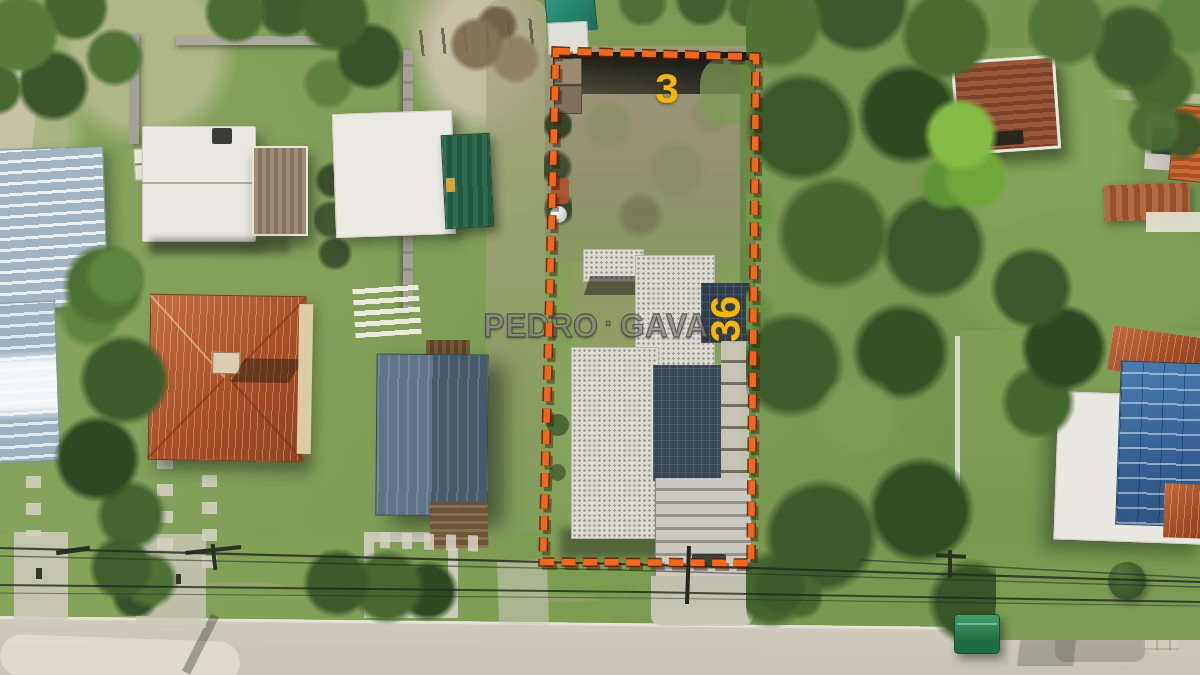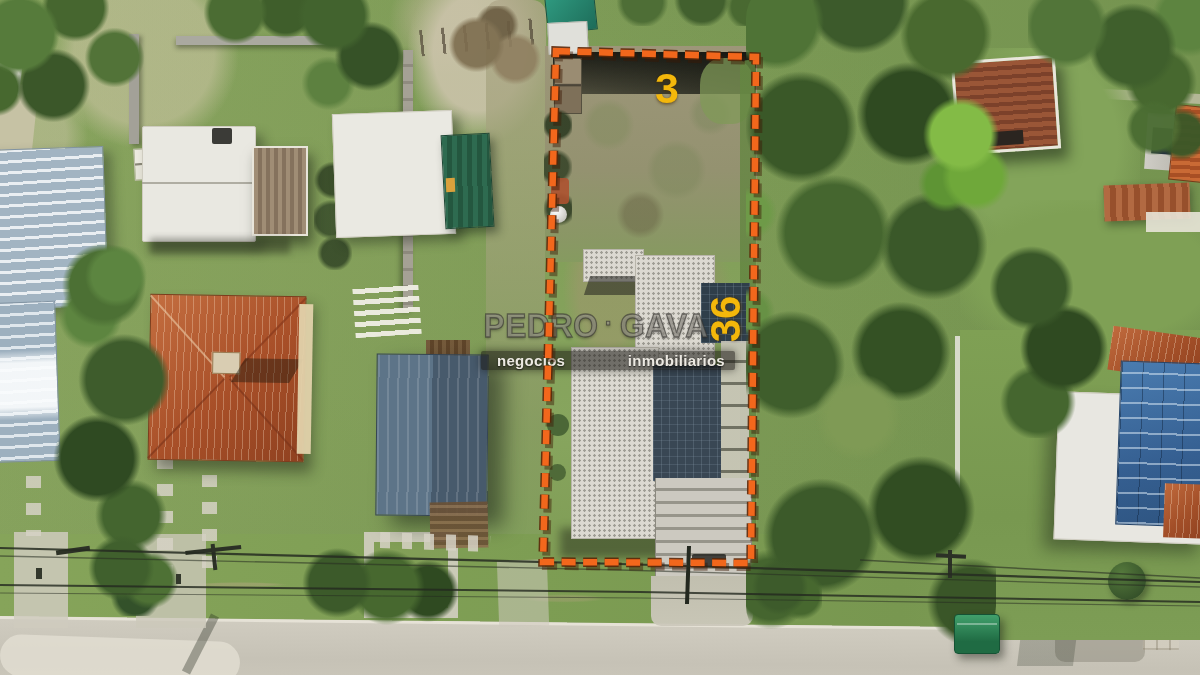--- a/index.html
+++ b/index.html
@@ -245,24 +245,20 @@
   <div class="a" style="left:948px;top:550px;width:4px;height:28px;background:#2c3126;"></div>
   <div class="a" style="left:954px;top:614px;width:44px;height:38px;background:linear-gradient(180deg,#41a06c,#1f6b43 70%);border:1px solid #155234;border-radius:4px;box-shadow:4px 5px 8px rgba(20,25,15,.45);">
     <div class="a" style="left:2px;top:8px;right:2px;height:2px;background:rgba(255,255,255,.35);"></div>
   </div>
 
   <div class="a wm-title" style="left:476px;top:304px;width:240px;height:42px;">
     <span>PEDRO</span>
     <span class="wm-sep">·</span>
     <span>GAVA</span>
   </div>
-  <div class="a wm-band" style="left:481px;top:351px;width:228px;height:19px;">
-    <span>negocios</span>
-    <span>inmobiliarios</span>
-  </div>
 
   <div class="a lot-label" style="left:636px;top:64px;width:62px;height:48px;font-size:43px;">3</div>
   <div class="a lot-label" style="left:684px;top:296px;width:84px;height:46px;font-size:42px;transform:rotate(-90deg);">36</div>
 
   <svg id="overlay-svg" width="1200" height="675" viewBox="0 0 1200 675">
     <polyline points="0,548 620,564 1200,582" fill="none" stroke="#262b21" stroke-width="2.2" opacity=".85"></polyline>
     <polyline points="0,556 620,570 1200,587" fill="none" stroke="#262b21" stroke-width="1.3" opacity=".55"></polyline>
     <polyline points="0,585 640,592 1200,602" fill="none" stroke="#23281f" stroke-width="2" opacity=".8"></polyline>
     <polyline points="0,593 640,598 1200,606" fill="none" stroke="#23281f" stroke-width="1.1" opacity=".5"></polyline>
     <polyline points="860,560 1200,578" fill="none" stroke="#262b21" stroke-width="1.5" opacity=".6"></polyline>

